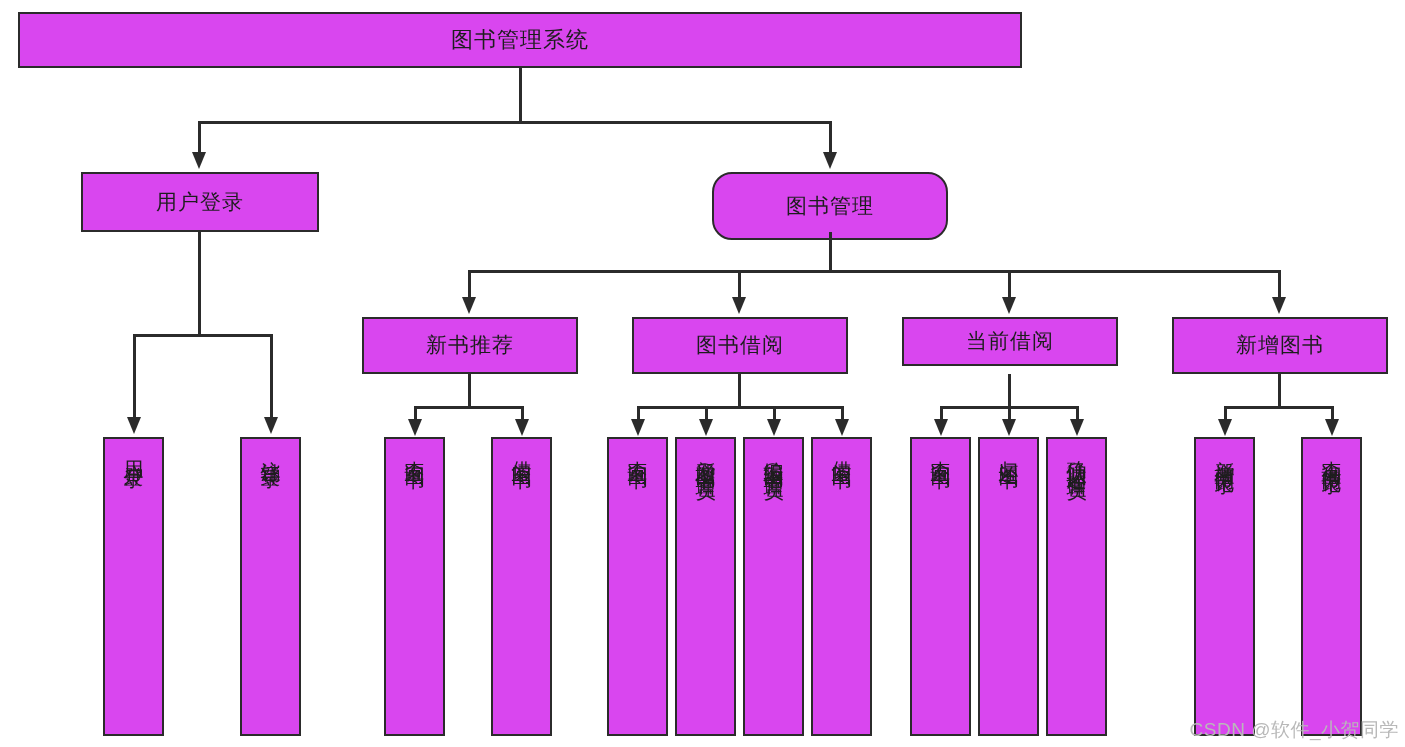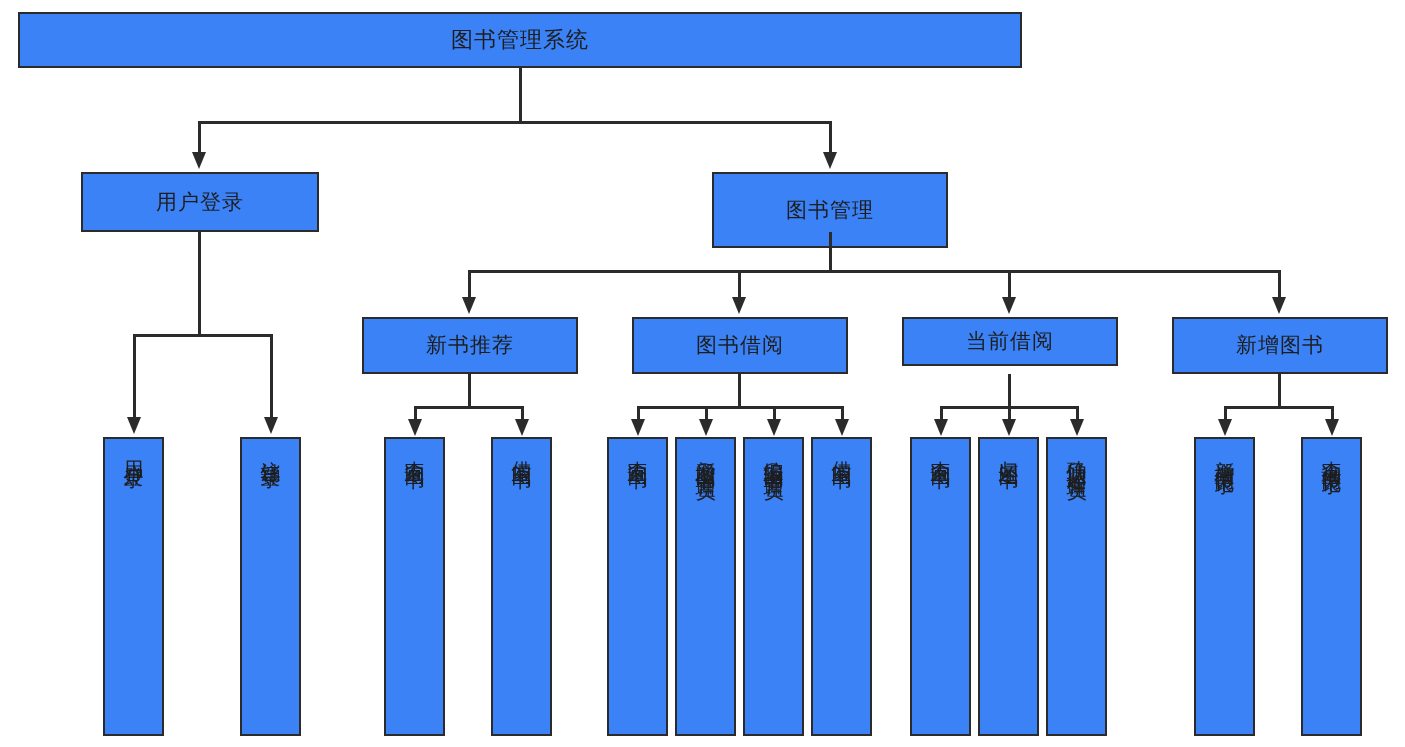--- a/index.html
+++ b/index.html
@@ -8,21 +8,21 @@
     background:#ffffff;
     font-family:"Liberation Sans","DejaVu Sans",sans-serif;
     overflow:hidden;
   }
   #diagram{position:relative;width:1405px;height:747px;}
 
   
   .node{
     position:absolute;
     box-sizing:border-box;
-    background:#3b82f6;
+    background:#d946ef;
     border:2.5px solid #2b2b2b;
     display:flex;
     align-items:center;
     justify-content:center;
     color:#1a1a1a;
   }
   .node .lbl{
     font-size:21px;
     line-height:1.15;
     letter-spacing:1px;
@@ -87,21 +87,21 @@
   <div class="ln h" style="left:198px;top:121px;width:633px;"></div>
 
   <div class="ln v" style="left:198px;top:121px;height:32px;"></div>
   <div class="arrow" style="left:192px;top:152px;"></div>
   <div class="ln v" style="left:829px;top:121px;height:32px;"></div>
   <div class="arrow" style="left:823px;top:152px;"></div>
 
   <div class="node" style="left:81px;top:172px;width:238px;height:60px;">
     <span class="lbl">用户登录</span>
   </div>
-  <div class="node" style="left:712px;top:172px;width:236px;height:76px;">
+  <div class="node" style="left:712px;top:172px;width:236px;height:68px;border-radius:20px;">
     <span class="lbl">图书管理</span>
   </div>
 
   <div class="ln v" style="left:198px;top:232px;height:104px;"></div>
   <div class="ln h" style="left:133px;top:334px;width:139px;"></div>
   <div class="ln v" style="left:133px;top:334px;height:84px;"></div>
   <div class="arrow" style="left:127px;top:417px;"></div>
   <div class="ln v" style="left:270px;top:334px;height:84px;"></div>
   <div class="arrow" style="left:264px;top:417px;"></div>
 
@@ -200,14 +200,15 @@
     <span class="lbl">确认归还（管理员）</span>
   </div>
 
   <div class="node leaf" style="left:1194px;top:437px;width:61px;height:299px;">
     <span class="lbl">新增借阅记录</span>
   </div>
   <div class="node leaf" style="left:1301px;top:437px;width:61px;height:299px;">
     <span class="lbl">查询借阅记录</span>
   </div>
 
+  <div id="watermark">CSDN @软件_小贺同学</div>
 
 </div>
 
 </body></html>

